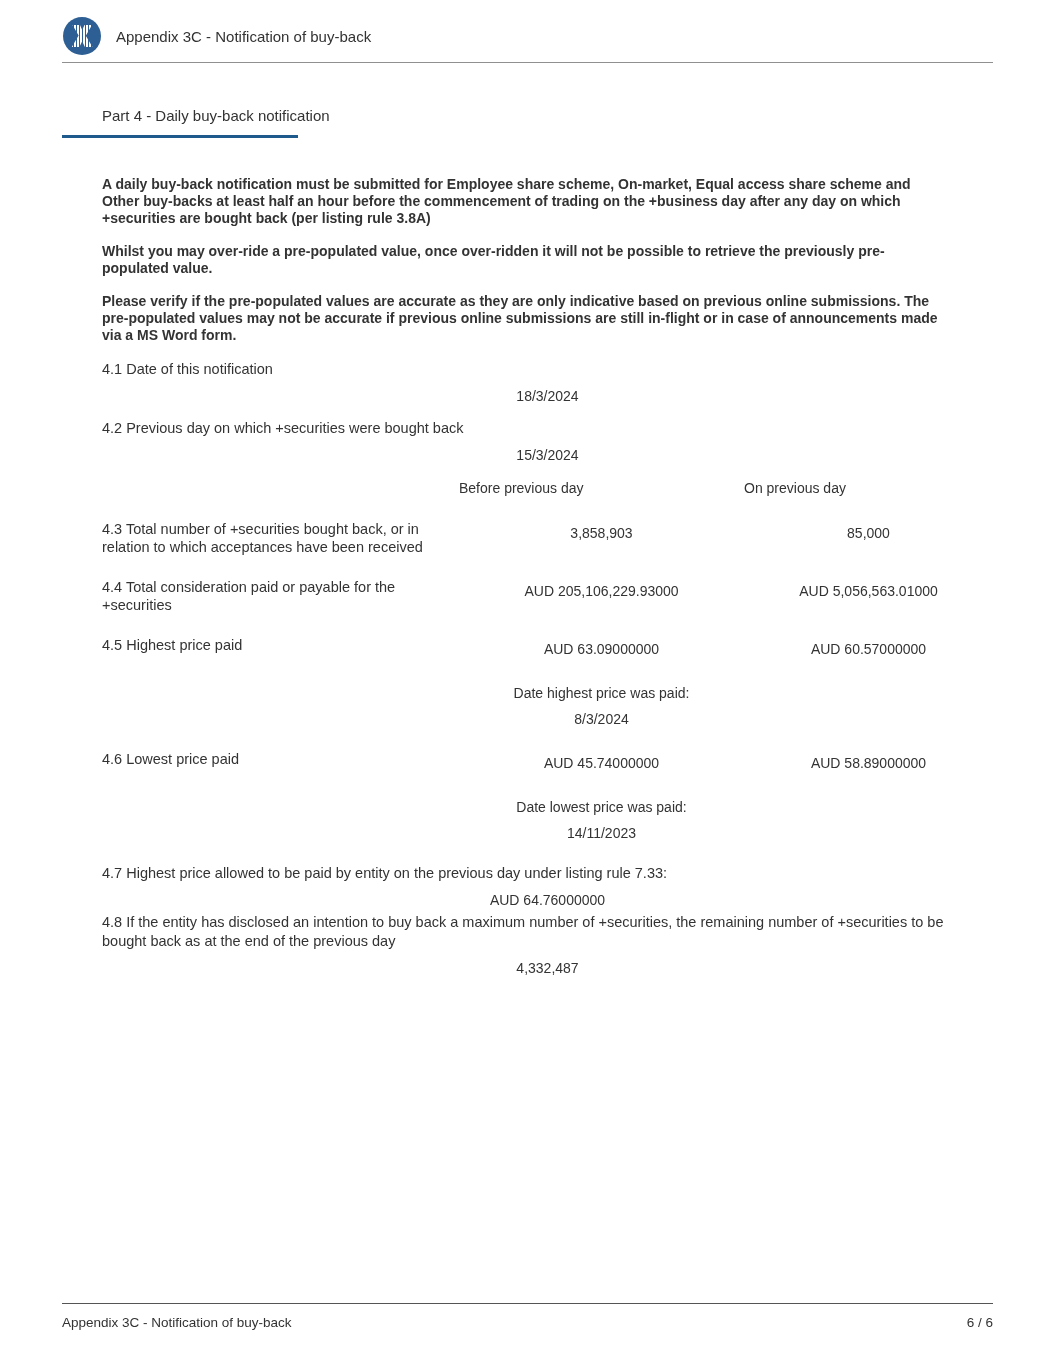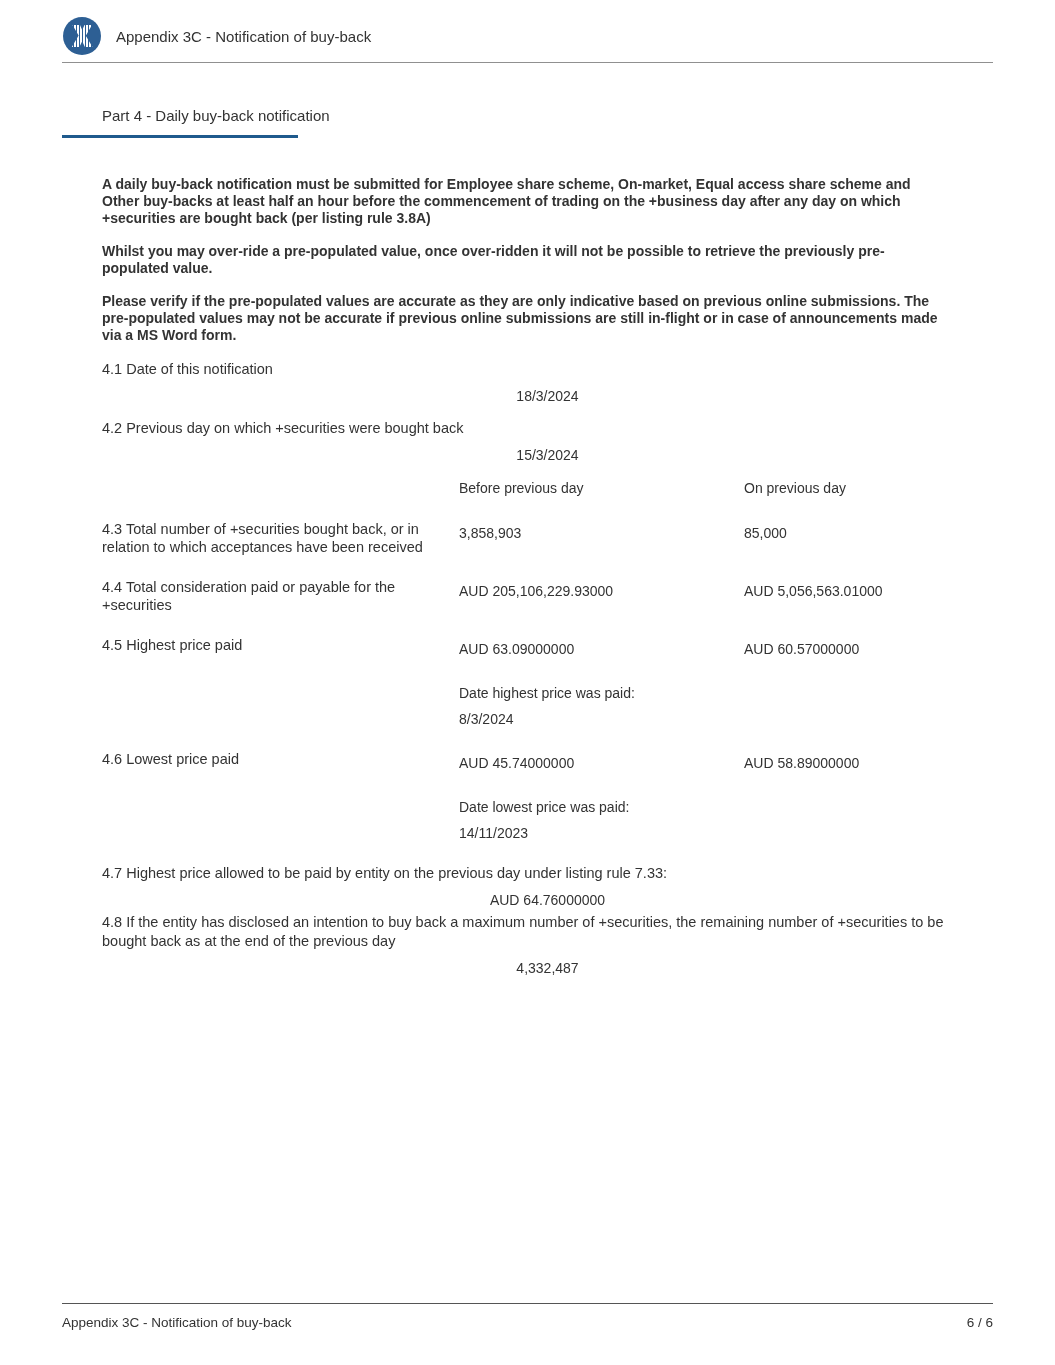--- a/index.html
+++ b/index.html
@@ -47,21 +47,21 @@
   
   .buyback-table { margin-top: 16px; }
   .t-row {
     display: grid;
     grid-template-columns: 357px 285px 1fr;
     margin-bottom: 22px;
   }
   .t-head { margin-bottom: 23px; }
   .t-cell { }
   .t-label { font-size: 14.5px; line-height: 18px; }
-  .t-val { padding-top: 5px; }
+  .t-val { padding-top: 5px; text-align: center; }
   .sub-label { margin-top: 27px; }
   .sub-value { margin-top: 9px; }
   
   .doc-footer {
     position: absolute;
     left: 62px;
     right: 62px;
     top: 1303px;
     border-top: 1px solid #555555;
     padding-top: 11px;

